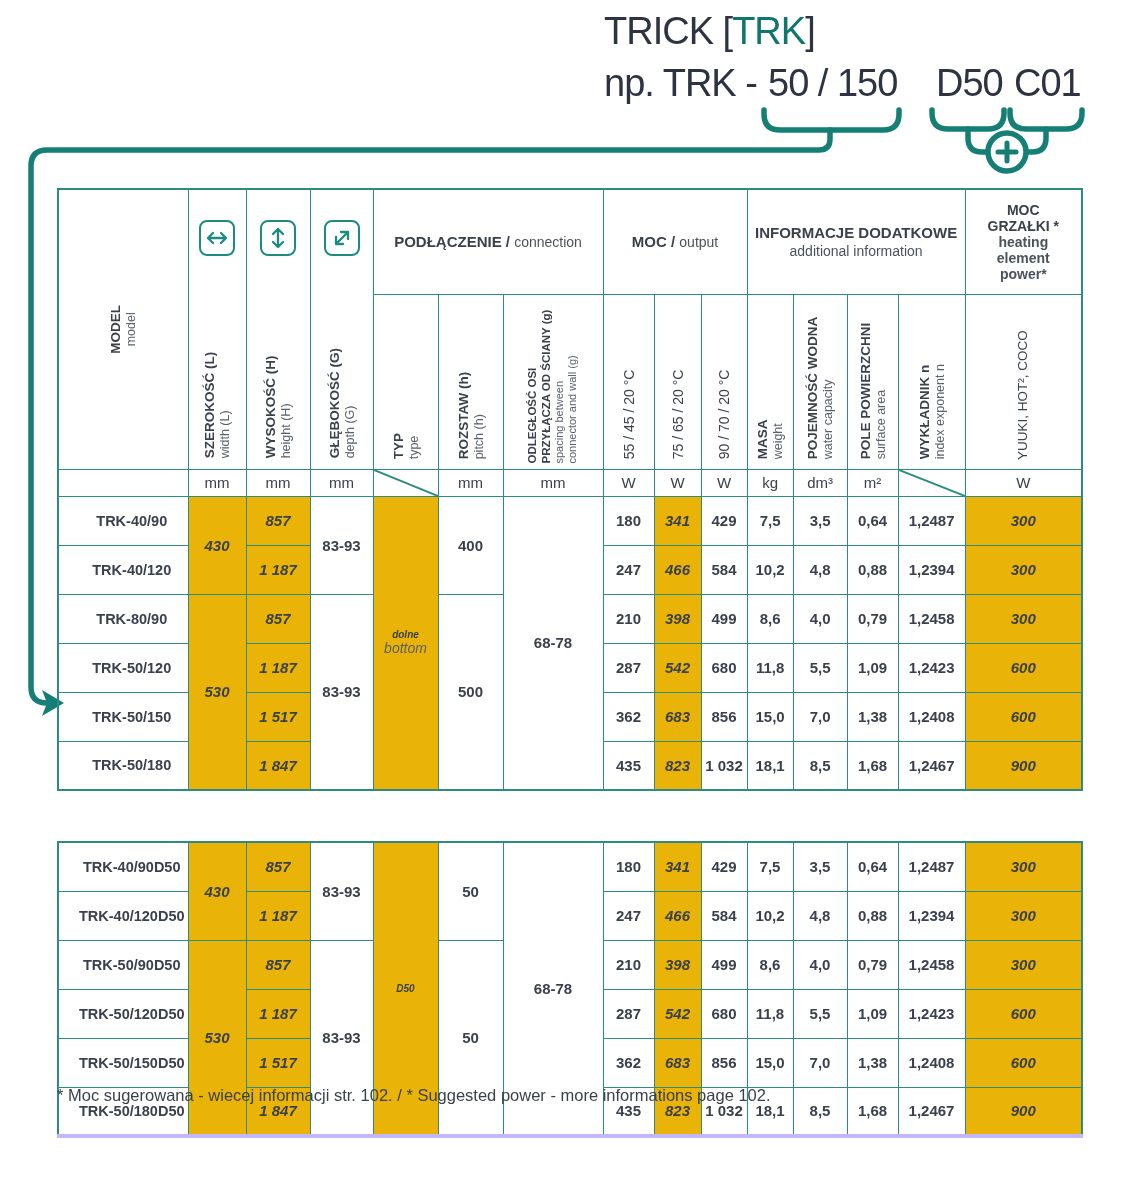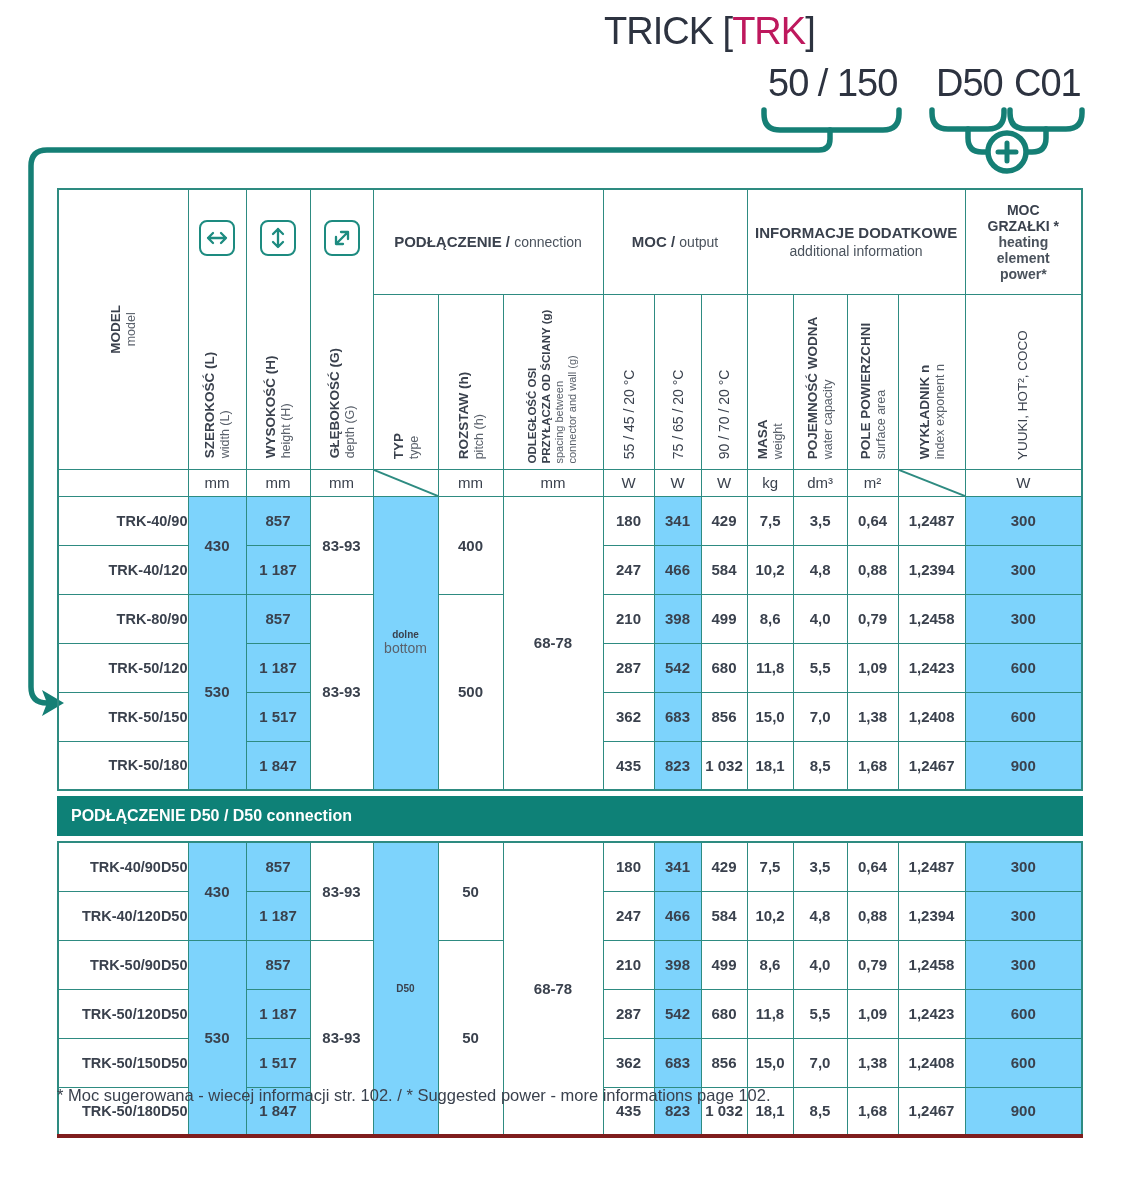--- a/index.html
+++ b/index.html
@@ -1,33 +1,33 @@
 <!DOCTYPE html>
 <html><head>
 <meta charset="utf-8">
 <style>
   html,body{margin:0;padding:0;background:#fff;}
   #page{position:relative;width:1137px;height:1182px;background:#fff;overflow:hidden;
         font-family:"Liberation Sans",sans-serif;color:#3a414d;}
   
   .titleline{position:absolute;white-space:nowrap;font-size:38px;letter-spacing:-1px;color:#2d3340;}
   .tseg{position:absolute;white-space:nowrap;font-size:38px;letter-spacing:-1px;color:#2d3340;}
-  .teal{color:#be185d;}
+  .teal{color:#0f766e;}
   
   .deco{position:absolute;left:0;top:0;pointer-events:none;}
   .deco path{stroke:#157f75;stroke-width:5.5;fill:none;stroke-linecap:round;stroke-linejoin:round;}
   .deco .fillhead{fill:#157f75;stroke:none;}
   .deco circle{stroke:#157f75;stroke-width:5.5;fill:#fff;}
   .deco .plus{stroke-width:5;}
   
   table.tbl{border-collapse:collapse;table-layout:fixed;width:1026px;border:2px solid #2e8b81;}
   .tbl td{border:1.5px solid #2e8b81;padding:0;vertical-align:middle;text-align:center;
           font-size:15px;font-weight:bold;color:#3a414d;}
-  .tbl td.modelcell{text-align:right;padding-left:17px;font-size:14.5px;}
-  td.g{background:#7dd3fc;}
+  .tbl td.modelcell{text-align:center;padding-left:17px;font-size:14.5px;}
+  td.g{background:#eab308;font-style:italic;}
   td.diagcell{position:relative;}
   td.diagcell svg{position:absolute;left:0;top:0;width:100%;height:100%;}
   td.diagcell line{stroke:#2e8b81;stroke-width:2;vector-effect:non-scaling-stroke;}
   
   .grp{font-size:15px;font-weight:bold;line-height:1.3;}
   .grp .en{font-weight:normal;color:#4a525c;font-size:14px;}
   .sep{font-weight:bold;}
   .prel{white-space:pre-line;}
   .heater .pl{font-size:14px;font-weight:bold;}
   .heater .en{font-size:14px;font-weight:bold;color:#4a525c;}
@@ -71,20 +71,21 @@
     <path class="fillhead" d="M42 690 L64 703 L42 716 L47 703 Z"></path>
     <path d="M932 110 V113 Q932 129 948 129 H988 Q1004 129 1004 113 V110"></path>
     <path d="M1010 110 V113 Q1010 129 1026 129 H1066 Q1082 129 1082 113 V110"></path>
     <path d="M968 129 V138 Q968 152 982 152 H988"></path>
     <path d="M1046 129 V138 Q1046 152 1032 152 H1026"></path>
     <circle cx="1007" cy="152" r="19"></circle>
     <path class="plus" d="M998 152 H1016 M1007 143 V161"></path>
   </svg>
 
   <div class="titleline" style="left:604px;top:10px;"><span>TRICK [</span><span class="teal">TRK</span><span>]</span></div>
+  <span class="tseg" style="left:604px;top:62px;">np. TRK -</span>
   <span class="tseg" style="left:768px;top:62px;">50 / 150</span>
   <span class="tseg" style="left:936px;top:62px;">D50</span>
   <span class="tseg" style="left:1014px;top:62px;">C01</span>
 
   <table class="tbl abs" style="left:57px;top:188px;">
     <colgroup>
       <col style="width:130px">
         <col style="width:58px">
         <col style="width:64px">
         <col style="width:63px">
@@ -353,23 +354,22 @@
       <td>1 032</td>
       <td>18,1</td>
       <td>8,5</td>
       <td>1,68</td>
       <td>1,2467</td>
       <td class="g">900</td>
     </tr>
   </tbody>
     </table>
 
-  <div class="secbar" style="top:796px;">PODŁĄCZENIE D50 / D50 connection</div>
-
-  <table class="tbl abs" style="left:57px;top:841px;border-bottom:4px solid #7f1d1d;padding-left:36px;">
+
+  <table class="tbl abs" style="left:57px;top:841px;border-bottom:4px solid #c4b5fd;padding-left:36px;">
     <colgroup>
       <col style="width:130px">
         <col style="width:58px">
         <col style="width:64px">
         <col style="width:63px">
       <col style="width:65px">
         <col style="width:65px">
         <col style="width:100px">
         <col style="width:51px">
       <col style="width:47px">

